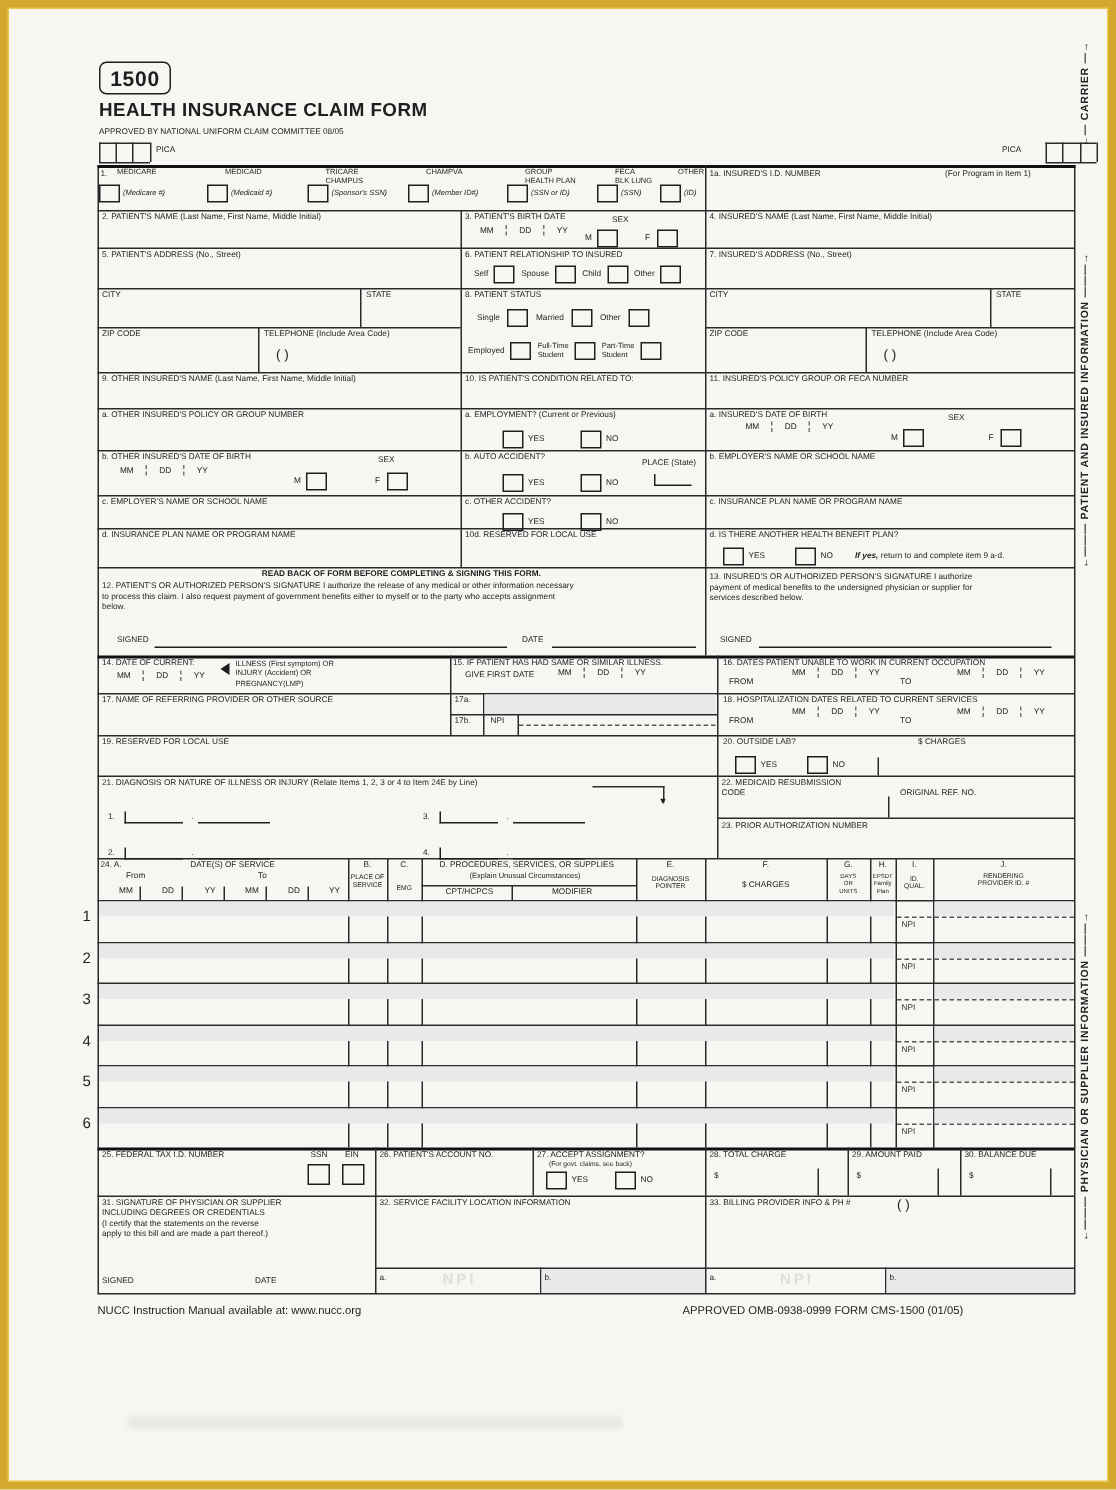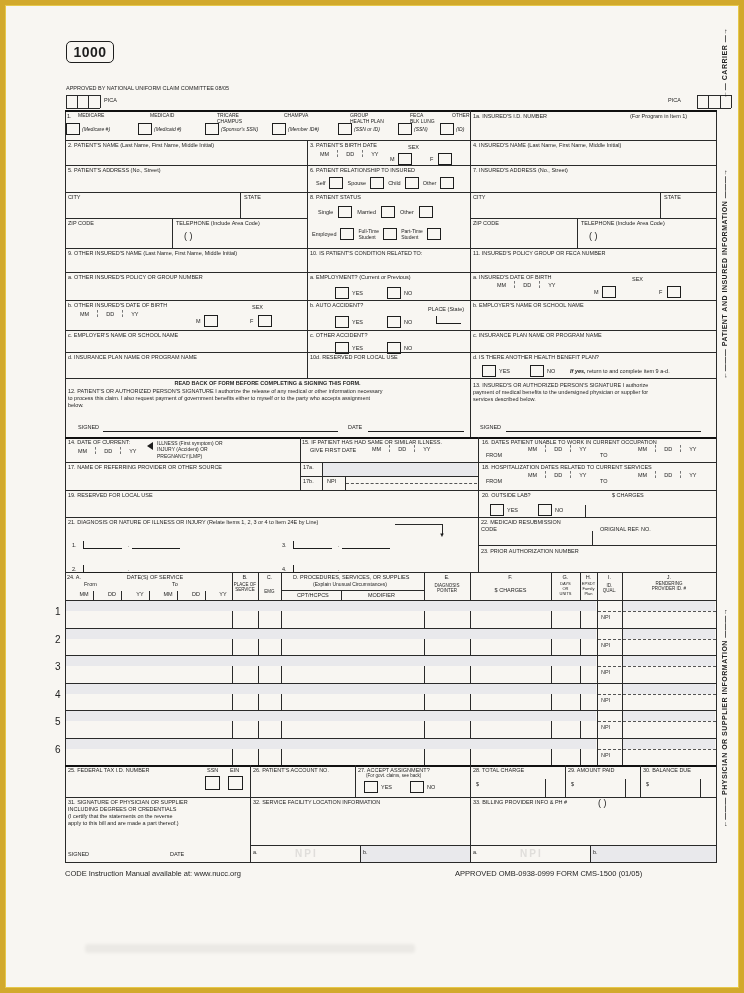--- a/index.html
+++ b/index.html
@@ -30,21 +30,22 @@
   .ghost{position:absolute;font-size:10px;letter-spacing:2px;color:#e0dedb;font-weight:bold;}
   .badge1500{position:absolute;left:66px;top:41px;width:46px;height:20px;border:1.5px solid #1e1e1e;border-radius:5px;
         display:flex;align-items:center;justify-content:center;font-size:14px;font-weight:600;letter-spacing:.5px;}
   .wm{position:absolute;left:85px;top:944px;width:330px;height:9px;background:rgba(0,0,0,.05);filter:blur(1.5px);border-radius:3px;}
 </style>
 </head>
 <body>
 
 <div class="page">
 
-  <div class="badge1500">1000</div>
+  <div class="badge1500">1500</div>
+  <div class="t b" style="left:66px;top:66px;font-size:12.5px;letter-spacing:.3px;">HEALTH INSURANCE CLAIM FORM</div>
   <div class="t" style="left:66px;top:85px;">APPROVED BY NATIONAL UNIFORM CLAIM COMMITTEE 08/05</div>
 
   <div class="t" style="left:104px;top:97px;">PICA</div>
   <div class="t" style="left:668px;top:97px;">PICA</div>
 
   <div>
 
     <div class="hl" style="left:66px;top:95px;width:34px;"></div>
       <div class="hl" style="left:66px;top:108px;width:34px;"></div>
     <div class="vl" style="left:66px;top:95px;height:13px;"></div>
@@ -489,21 +490,21 @@
   <div class="t" style="left:253px;top:799px;">32. SERVICE FACILITY LOCATION INFORMATION</div>
   <div class="t" style="left:253px;top:849px;">a.</div>
   <div class="ghost" style="left:295px;top:848px;">NPI</div>
   <div class="t" style="left:363px;top:849px;">b.</div>
   <div class="t" style="left:473px;top:799px;">33. BILLING PROVIDER INFO &amp; PH #</div>
   <div class="t" style="left:598px;top:798px;font-size:9px;">(               )</div>
   <div class="t" style="left:473px;top:849px;">a.</div>
   <div class="ghost" style="left:520px;top:848px;">NPI</div>
   <div class="t" style="left:593px;top:849px;">b.</div>
 
-  <div class="t" style="left:65px;top:869px;font-size:7.5px;">CODE Instruction Manual available at: www.nucc.org</div>
+  <div class="t" style="left:65px;top:869px;font-size:7.5px;">NUCC Instruction Manual available at: www.nucc.org</div>
   <div class="t" style="left:455px;top:869px;font-size:7.5px;">APPROVED OMB-0938-0999 FORM CMS-1500 (01/05)</div>
 
   <div class="rot" style="left:667px;top:56px;width:120px;">←—  CARRIER  —→</div>
   <div class="rot" style="left:564px;top:267px;width:326px;">←———  PATIENT AND INSURED INFORMATION  ———→</div>
   <div class="rot" style="left:582px;top:711px;width:290px;">←———  PHYSICIAN OR SUPPLIER INFORMATION  ———→</div>
 
   <div class="wm"></div>
 </div>
 
 </body></html>

